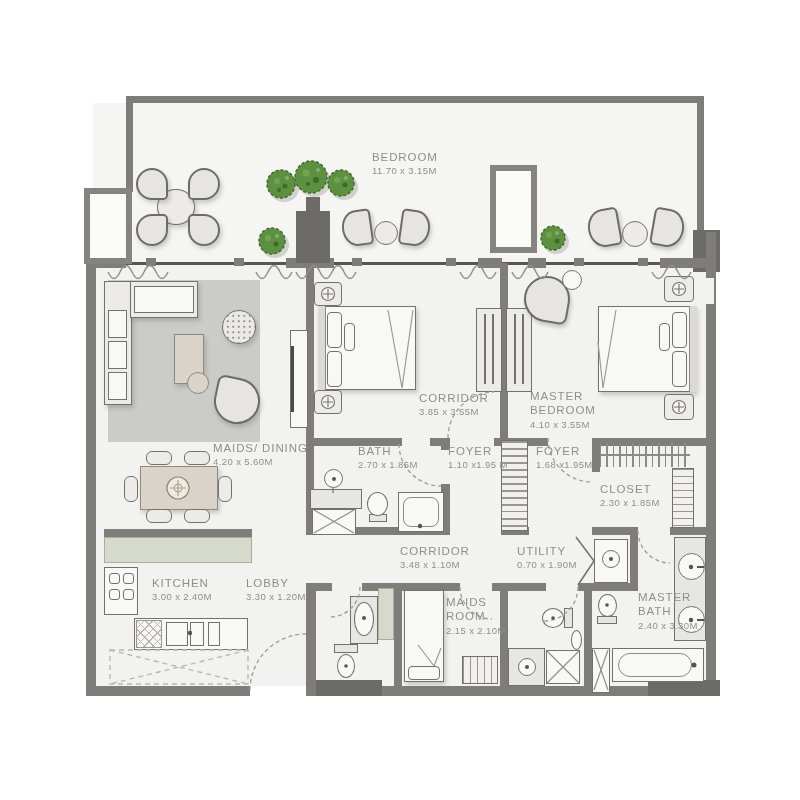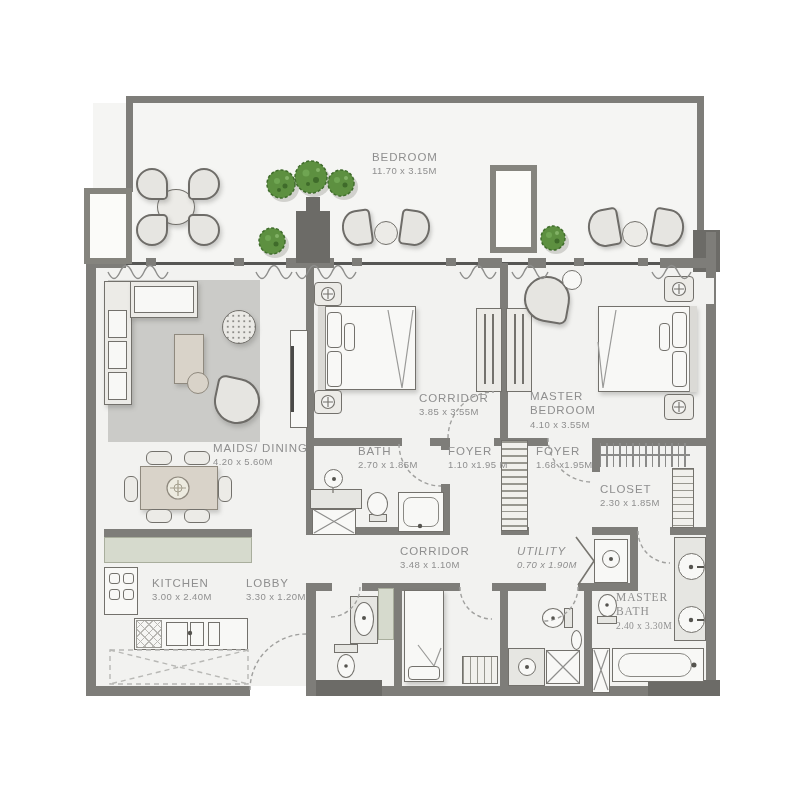--- a/index.html
+++ b/index.html
@@ -356,30 +356,34 @@
     <div class="rdims">1.68 x1.95M</div>
   </div>
   <div class="lbl" style="left:600px;top:482px;">
     <div class="rname">CLOSET</div>
     <div class="rdims">2.30 x 1.85M</div>
   </div>
   <div class="lbl" style="left:400px;top:544px;">
     <div class="rname">CORRIDOR</div>
     <div class="rdims">3.48 x 1.10M</div>
   </div>
-  <div class="lbl" style="left:517px;top:544px;font-style:italic;">
+  <div class="lbl" style="left:517px;top:544px;">
     <div class="rname">UTILITY</div>
     <div class="rdims">0.70 x 1.90M</div>
   </div>
   <div class="lbl" style="left:152px;top:576px;">
     <div class="rname">KITCHEN</div>
     <div class="rdims">3.00 x 2.40M</div>
   </div>
   <div class="lbl" style="left:246px;top:576px;">
     <div class="rname">LOBBY</div>
     <div class="rdims">3.30 x 1.20M</div>
   </div>
-  <div class="lbl wrap" style="left:616px;top:590px;width:74px;font-family:Liberation Serif, serif;">
+  <div class="lbl wrap" style="left:446px;top:595px;width:62px;">
+    <div class="rname wrap">MAIDS ROOM</div>
+    <div class="rdims">2.15 x 2.10M</div>
+  </div>
+  <div class="lbl wrap" style="left:638px;top:590px;width:74px;">
     <div class="rname wrap">MASTER BATH</div>
     <div class="rdims">2.40 x 3.30M</div>
   </div>
 
 </div>
 
 </body></html>

